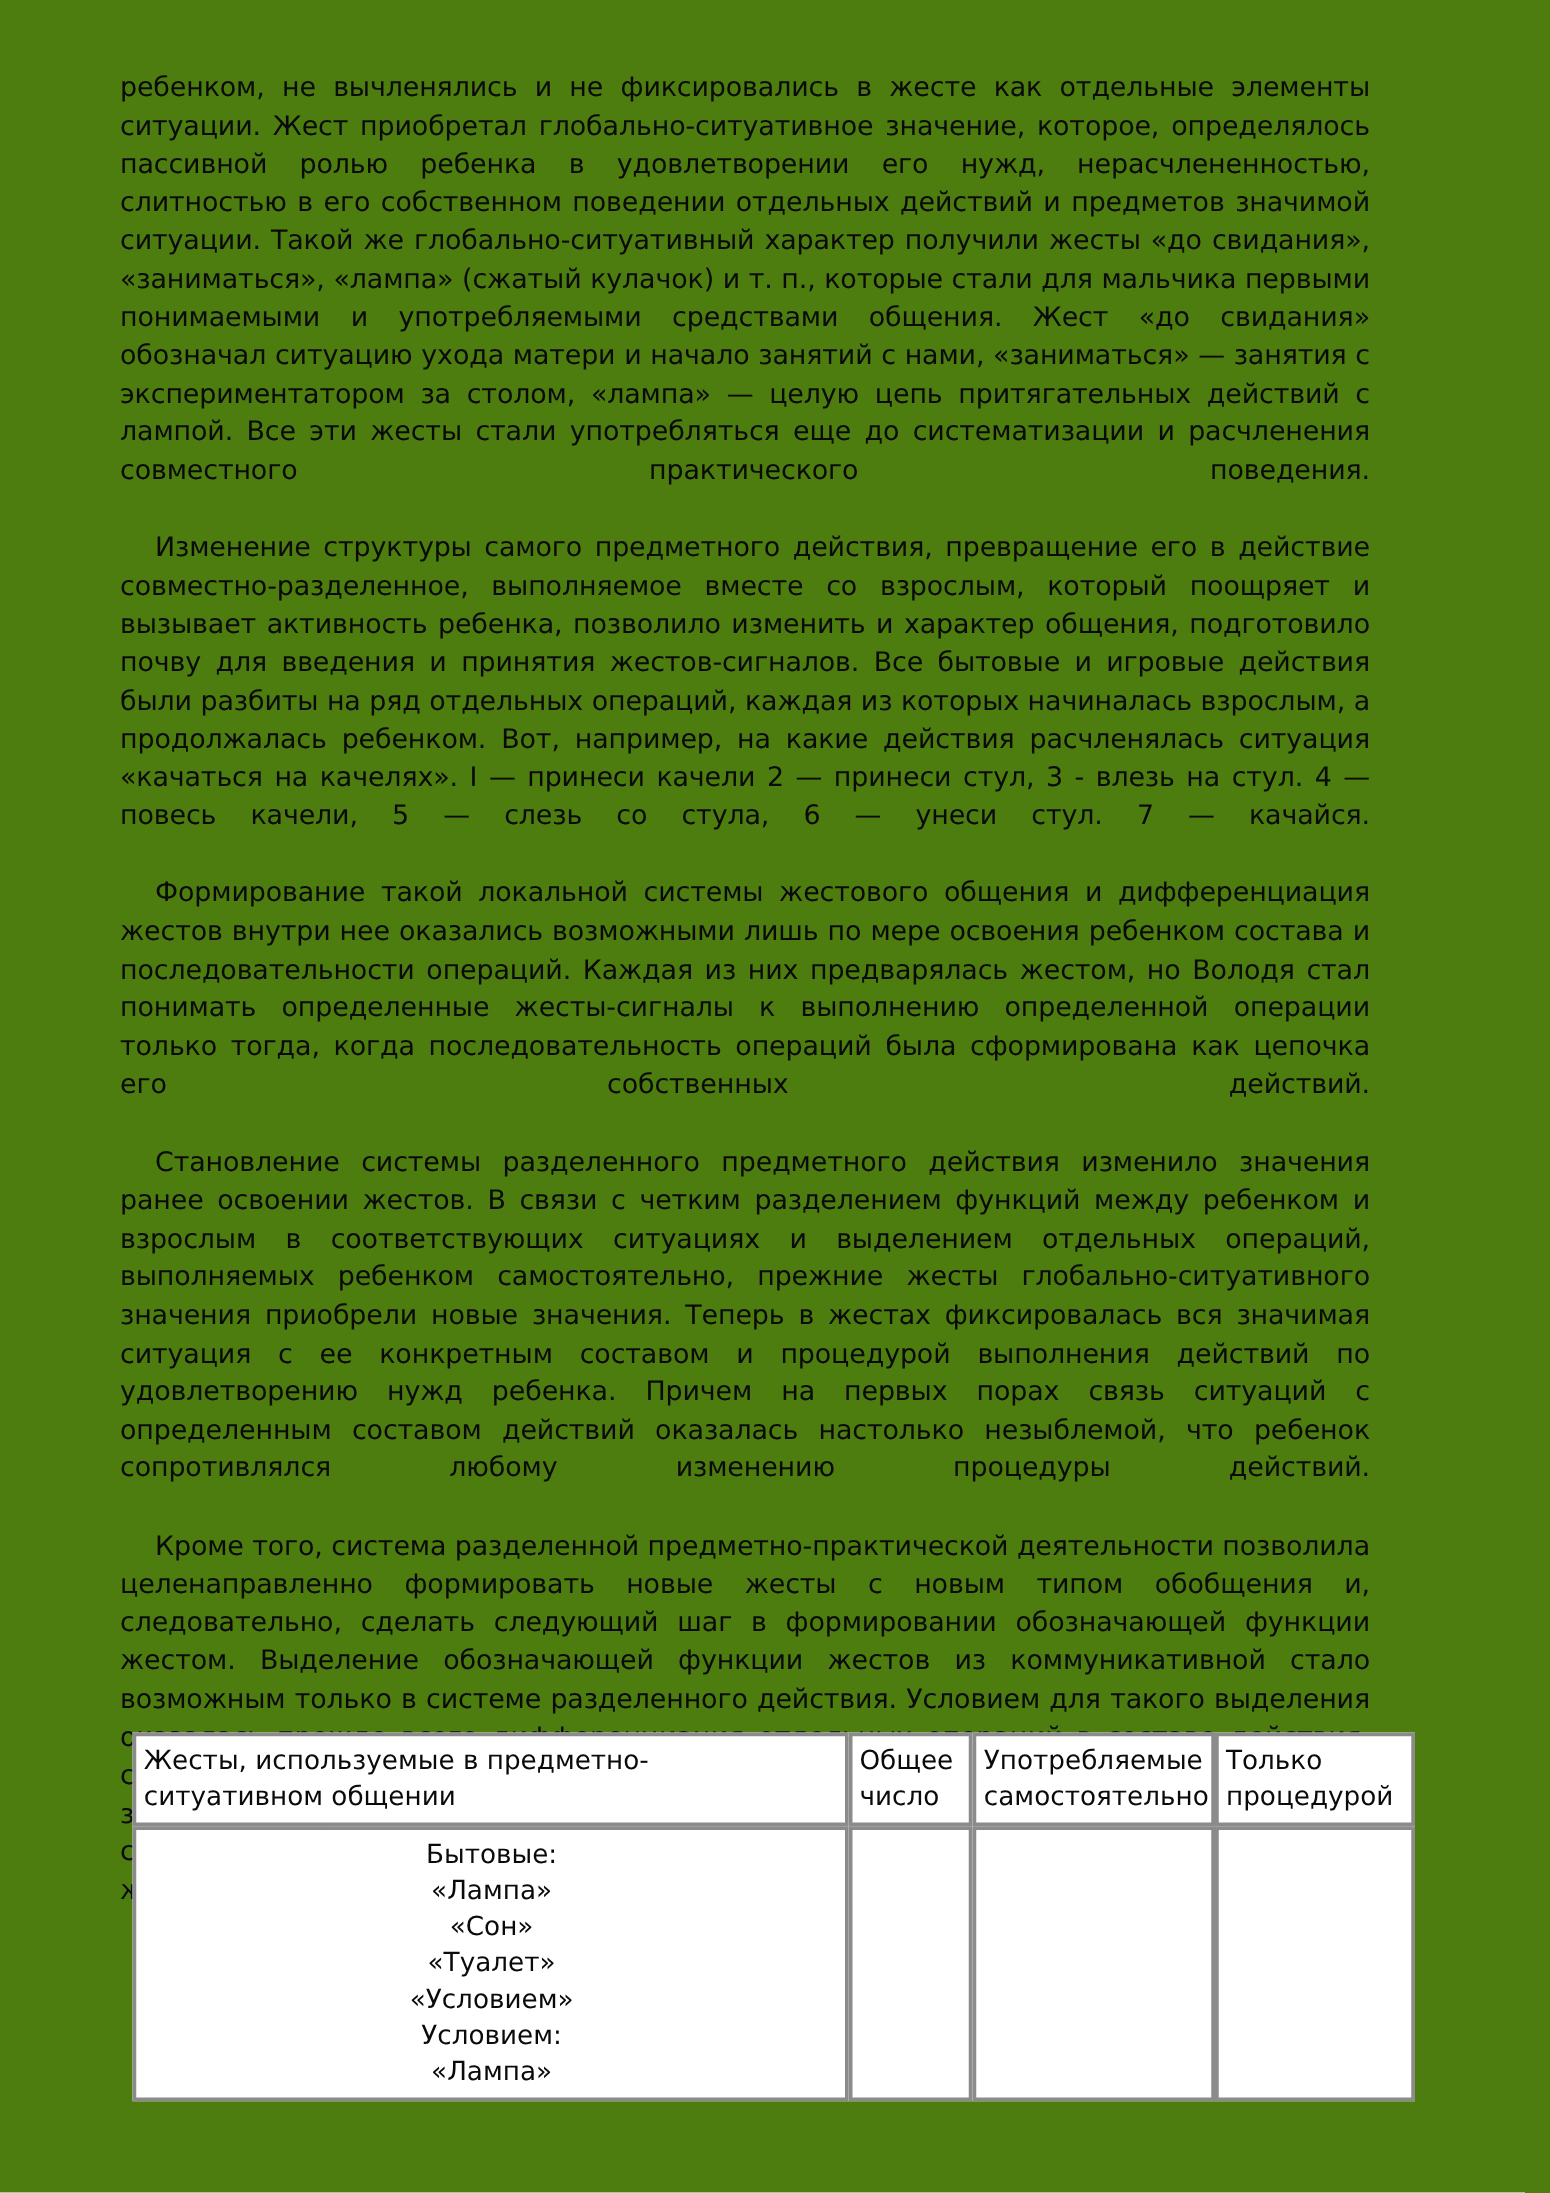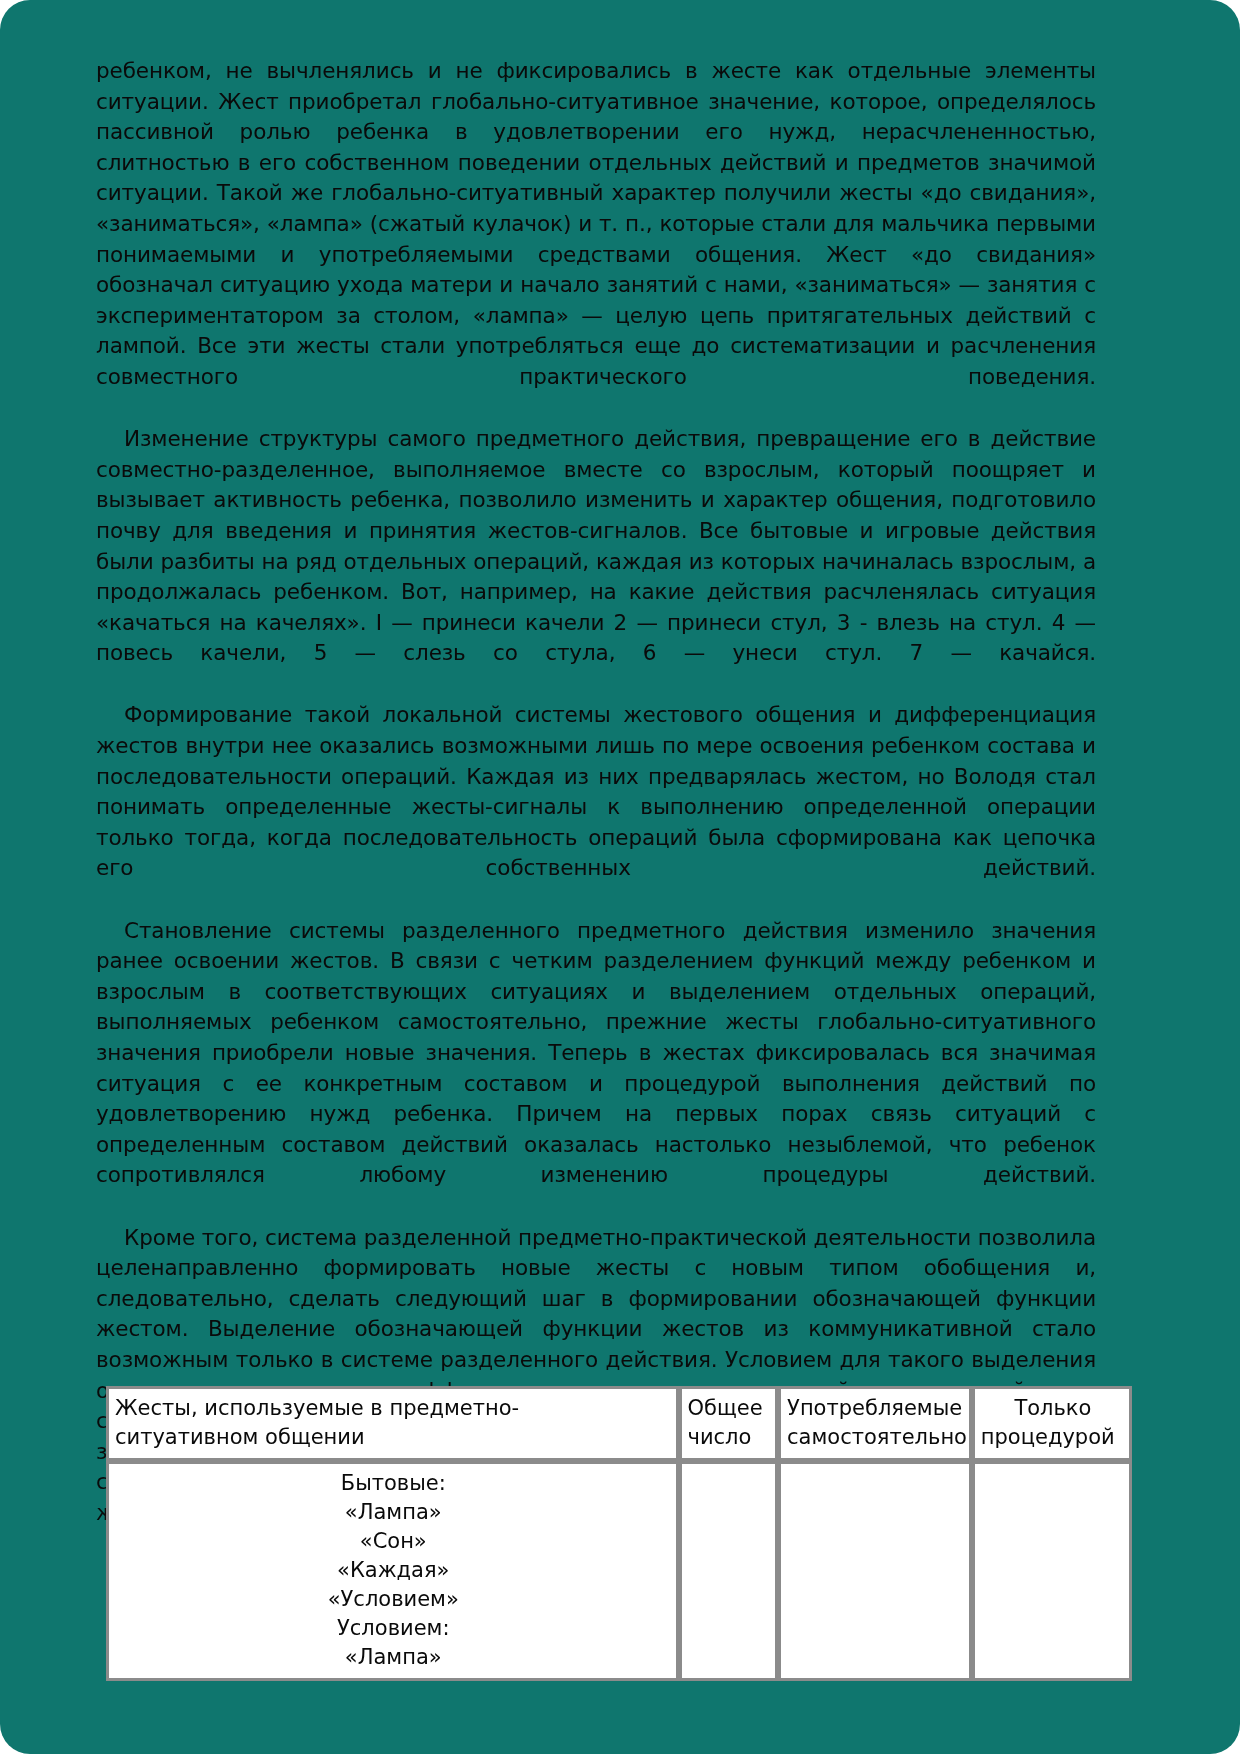--- a/index.html
+++ b/index.html
@@ -8,24 +8,23 @@
     background: #ffffff;
   }
   body {
     font-family: "DejaVu Sans", sans-serif;
     color: #0a0a0a;
   }
   .page {
     position: relative;
     width: 1240px;
     height: 1754px;
-    background: #0f766e;
+    background: #4d7c0f;
     box-sizing: border-box;
     overflow: hidden;
-    border-radius: 30px;
   }
   .content {
     position: absolute;
     left: 96px;
     top: 56px;
     width: 1000px;
   }
   p.para {
     margin: 0 0 0 0;
     font-size: 21.5px;
@@ -99,30 +98,30 @@
           </td>
           <td class="col-total">
             <span class="cell-line">Общее</span>
             <span class="cell-line">число</span>
           </td>
           <td class="col-self">
             <span class="cell-line">Употребляемые</span>
             <span class="cell-line">самостоятельно</span>
           </td>
           <td class="col-under">
-            <span class="cell-line center" style="text-align:center">Только</span>
+            <span class="cell-line center" style="">Только</span>
             <span class="cell-line">процедурой</span>
           </td>
         </tr>
         <tr class="body-row">
           <td class="col-desc">
             <span class="cell-line">Бытовые:</span>
             <span class="cell-line">«Лампа»</span>
             <span class="cell-line">«Сон»</span>
-            <span class="cell-line">«Каждая»</span>
+            <span class="cell-line">«Туалет»</span>
             <span class="cell-line">«Условием»</span>
             <span class="cell-line">Условием:</span>
             <span class="cell-line">«Лампа»</span>
           </td>
           <td class="col-total"></td>
           <td class="col-self"></td>
           <td class="col-under"></td>
         </tr>
       </tbody>
     </table>

